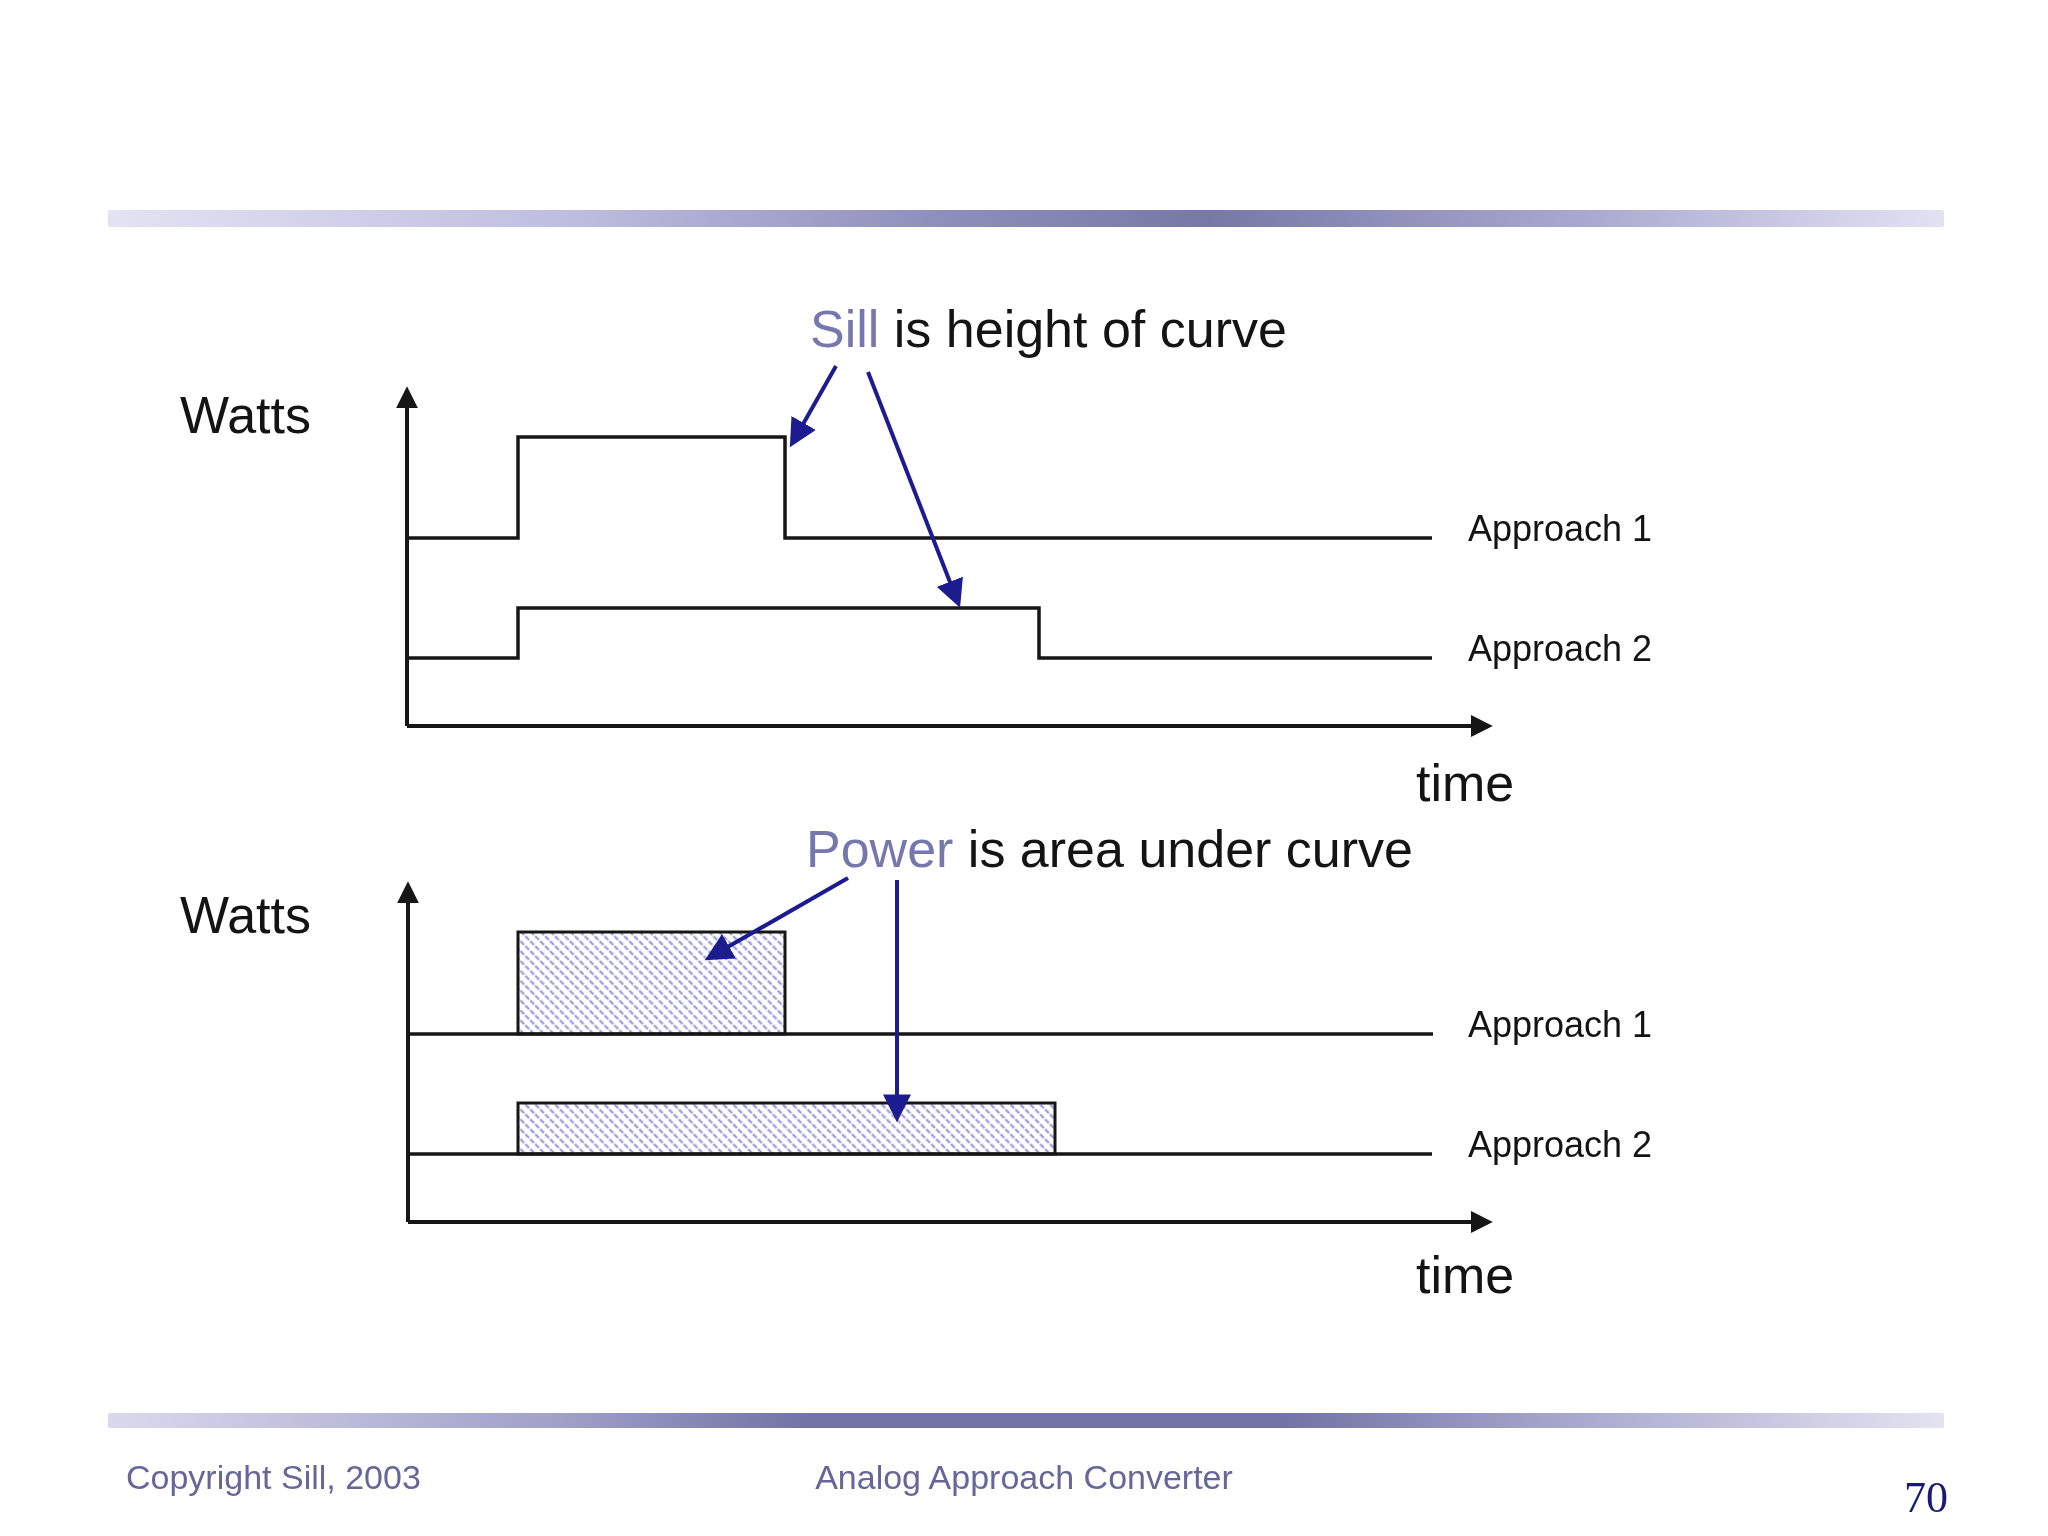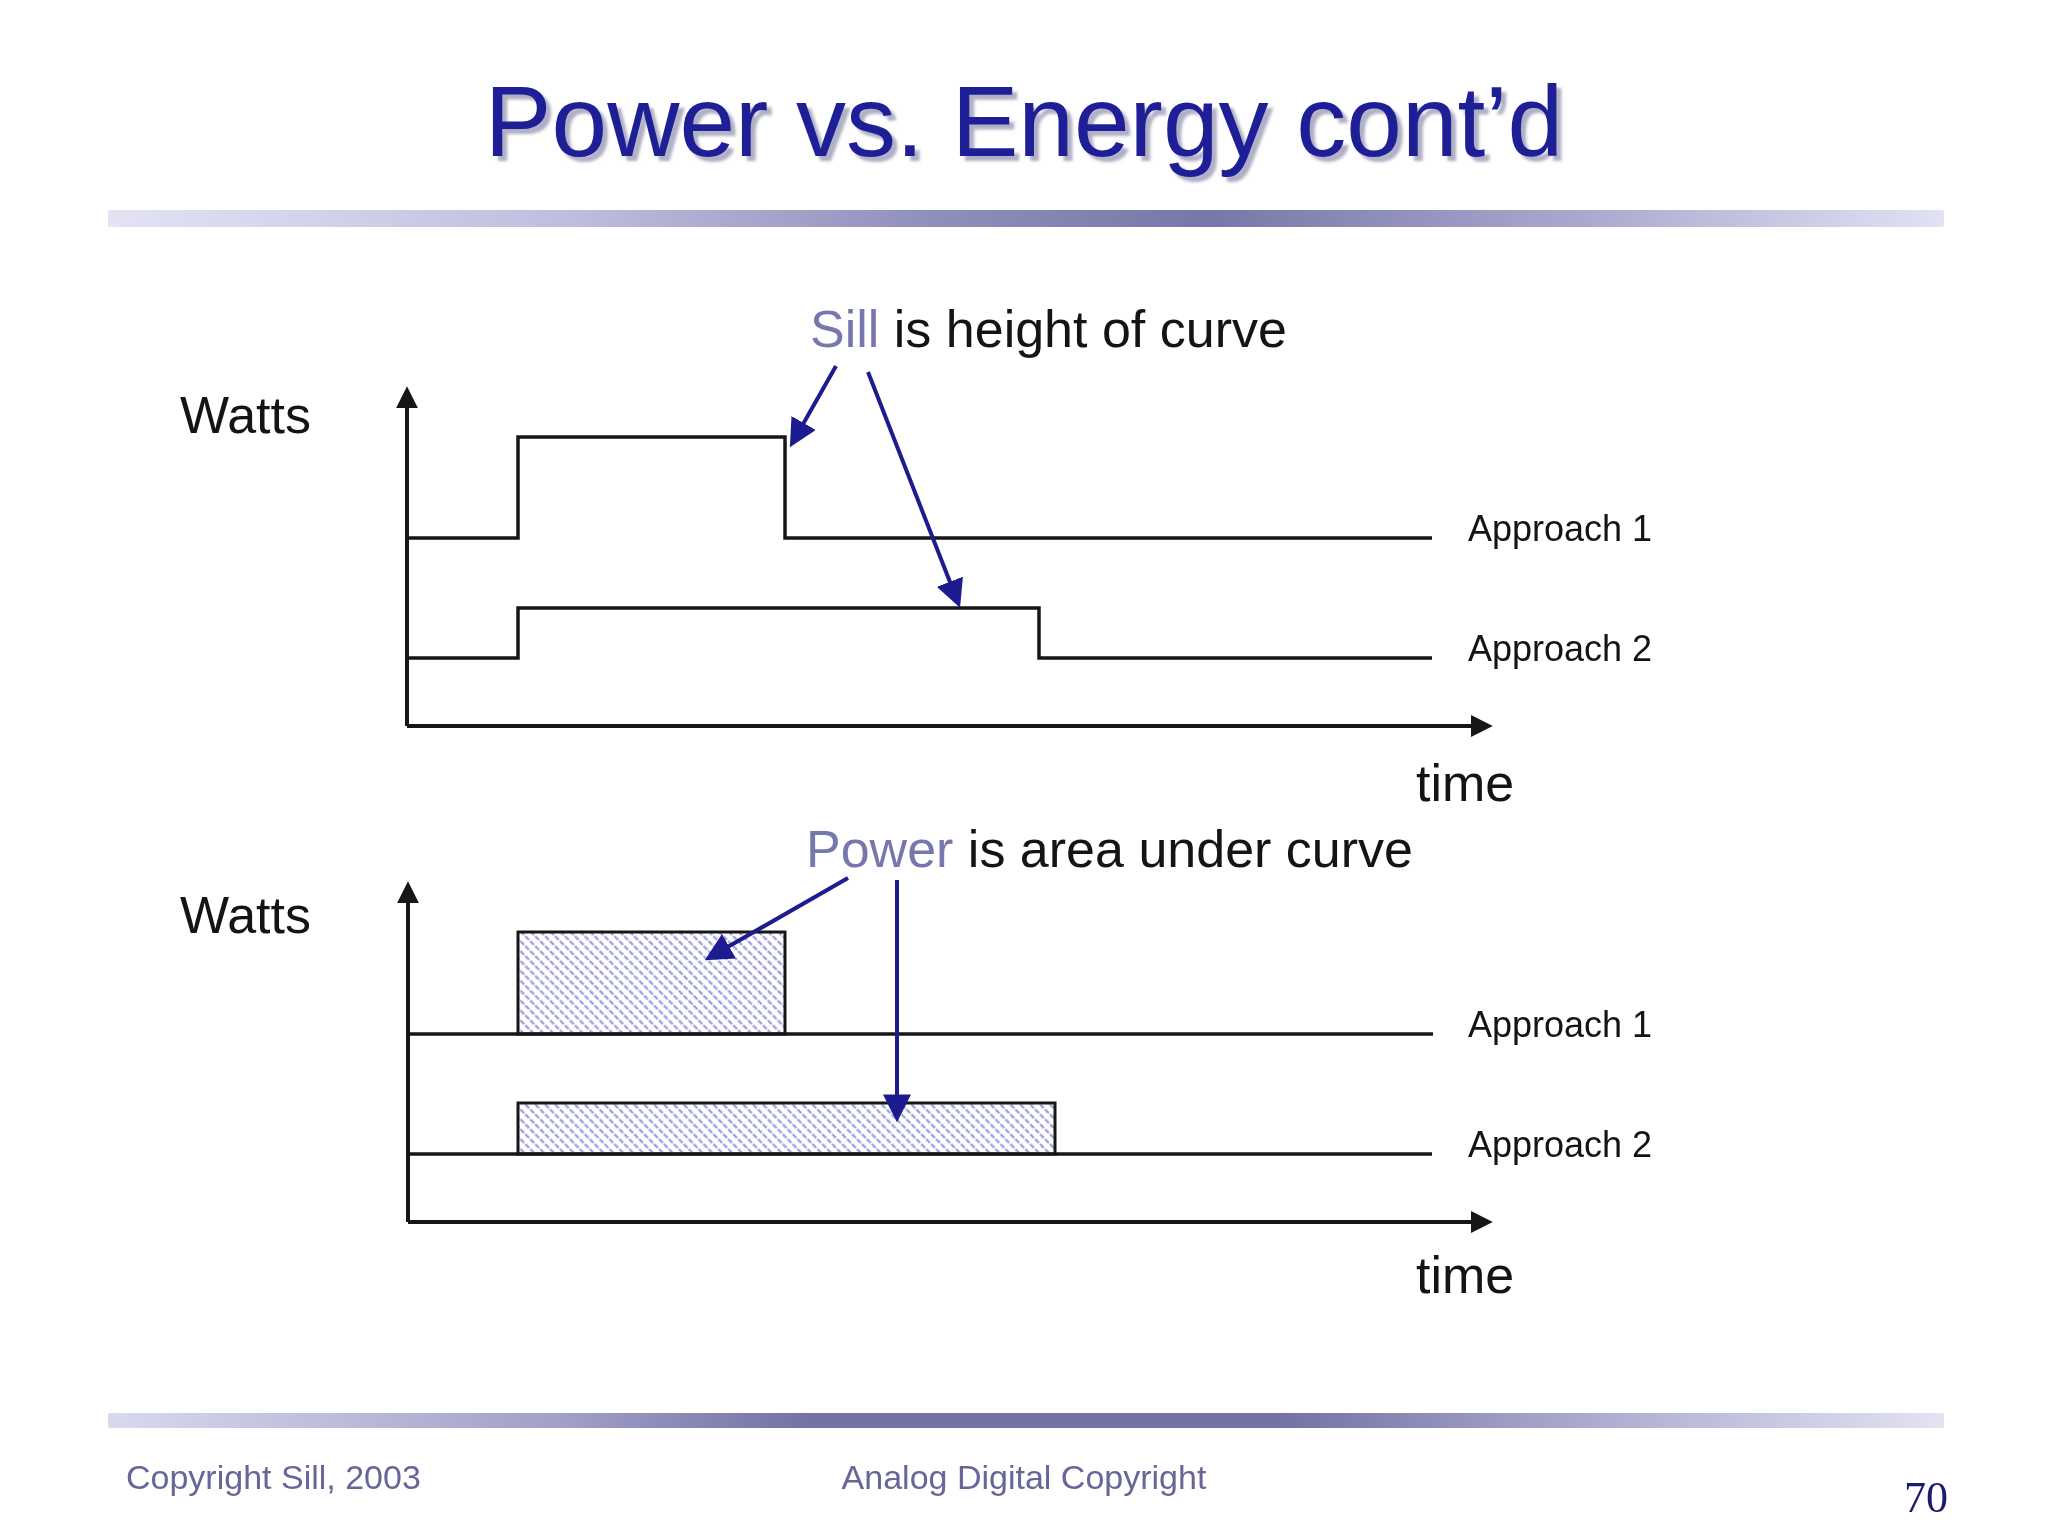--- a/index.html
+++ b/index.html
@@ -54,21 +54,20 @@
   #footer-page{
     position:absolute;top:1450px;right:100px;font-size:44px;line-height:1.15;
     font-family:"Liberation Serif", serif;color:#1a1a70;margin-top:23px;
   }
 </style>
 </head>
 <body>
 
 <div id="slide">
 
-  <h1 id="slide-title">Power vs. Energy cont’d</h1>
   <div class="bar bar-top"></div>
 
   <div class="annot" id="annot-power"><span class="kw">Sill</span><span> is height of curve</span></div>
 
   <div class="annot" id="annot-energy"><span class="kw">Power</span><span> is area under curve</span></div>
 
   <svg id="diagram-svg" viewBox="0 0 2048 1536" xmlns="http://www.w3.org/2000/svg">
     <defs>
       <marker id="axisArrow" viewBox="0 0 10 10" refX="6" refY="5" markerWidth="5.5" markerHeight="5.5" orient="auto-start-reverse">
           <path d="M0 0 L10 5 L0 10 z" fill="#161616"></path>
@@ -105,16 +104,16 @@
   <div class="series-label" id="approach1-top">Approach 1</div>
   <div class="series-label" id="approach2-top">Approach 2</div>
 
   <div class="axis-label watts" id="watts-bottom">Watts</div>
   <div class="axis-label time" id="time-bottom">time</div>
   <div class="series-label" id="approach1-bottom">Approach 1</div>
   <div class="series-label" id="approach2-bottom">Approach 2</div>
 
   <div class="bar bar-bottom"></div>
   <div class="footer-text" id="footer-left">Copyright Sill, 2003</div>
-  <div class="footer-text" id="footer-center">Analog Digital Copyright</div>
+  <div class="footer-text" id="footer-center">Analog Approach Converter</div>
   <div id="footer-page">70</div>
 
 </div>
 
 </body></html>

